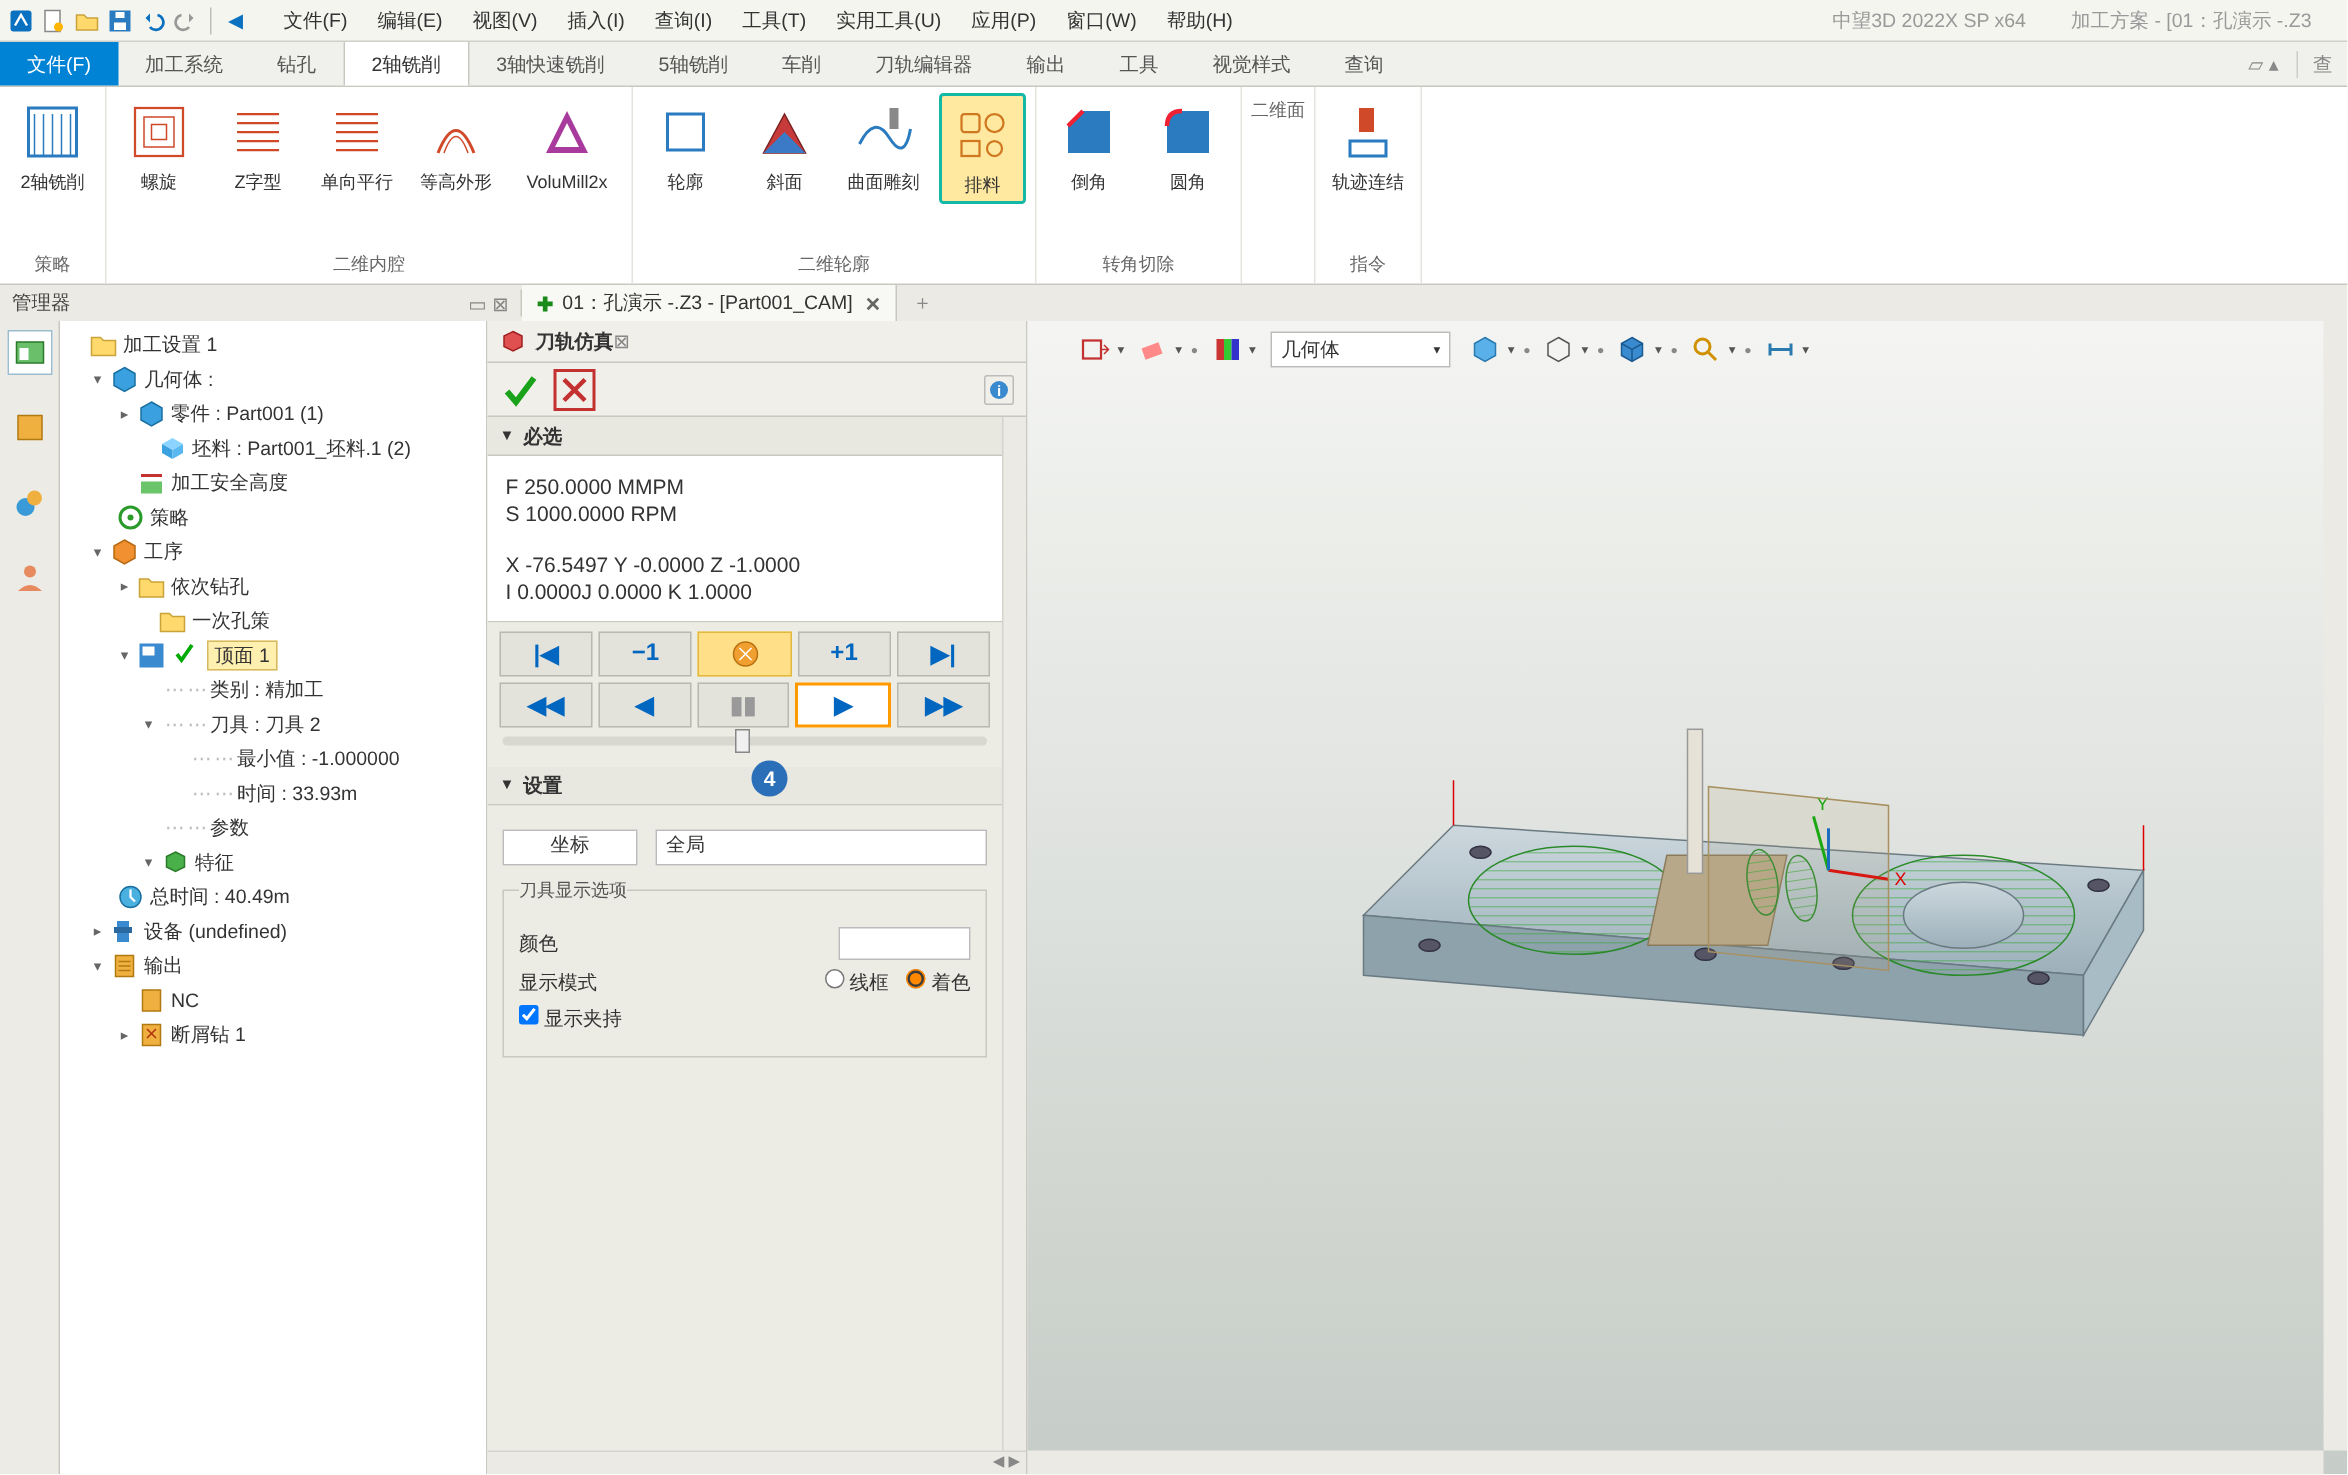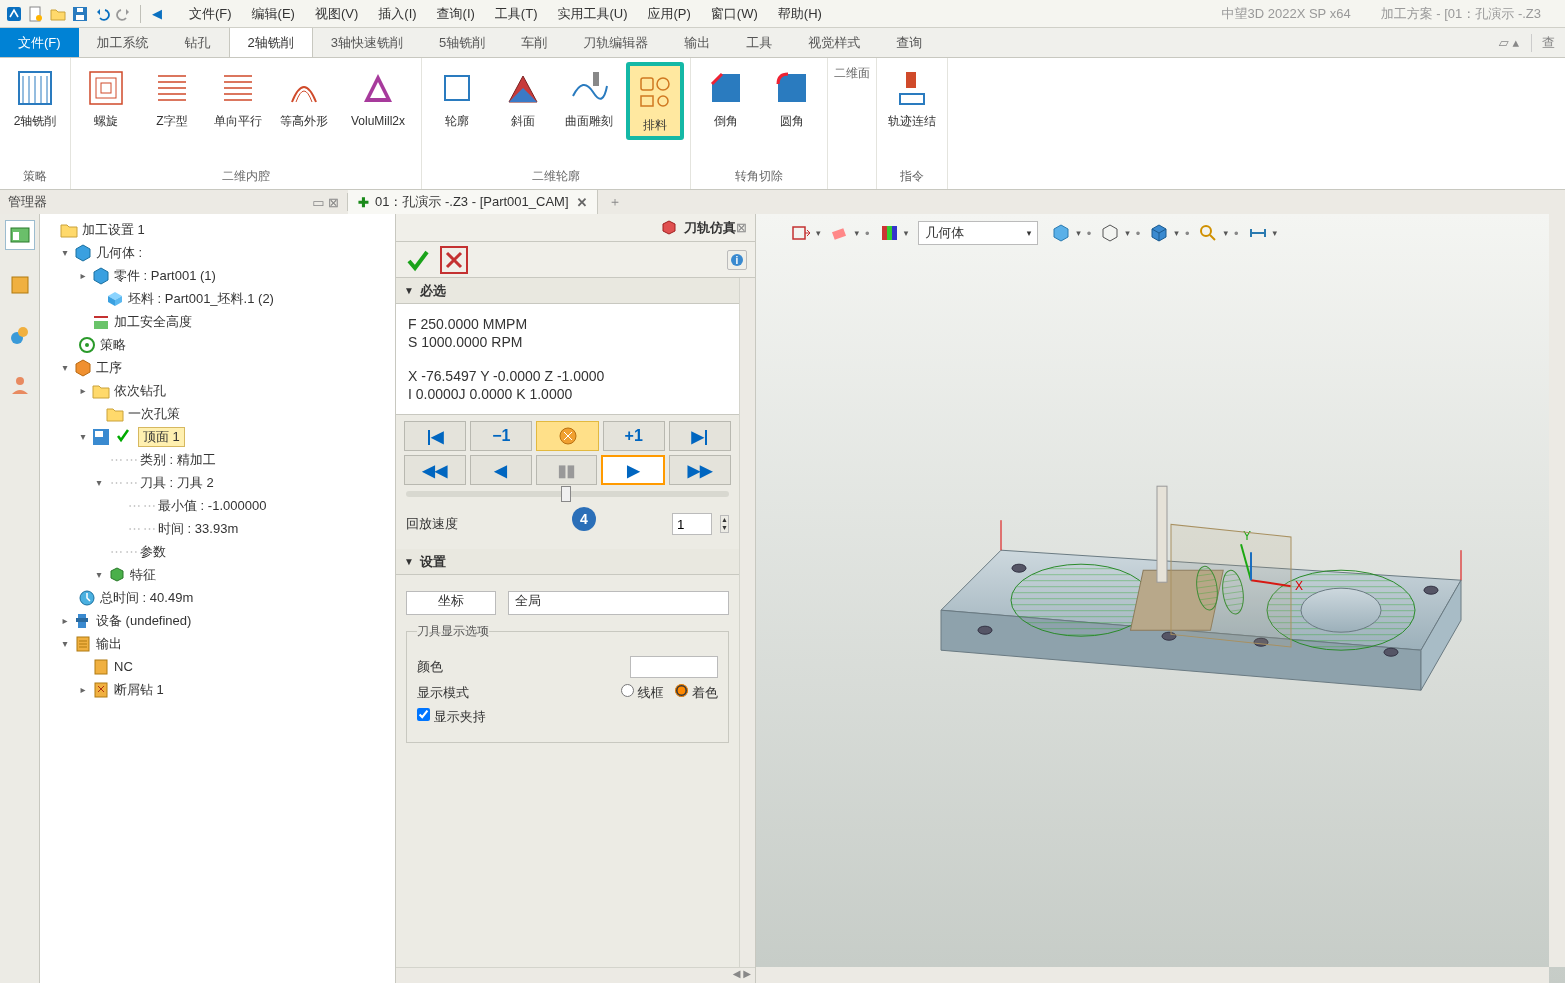--- a/index.html
+++ b/index.html
@@ -21,54 +21,54 @@
 .ribbon-tab.active-file { background: #0082d5; color: #fff; }
 .ribbon-tab.active { background: #fff; color: #333; border-left: 1px solid #c8c8c0; border-right: 1px solid #c8c8c0; }
 .ribbon-tab-spacer { flex: 1; }
 .ribbon-right { display: flex; align-items: center; gap: 12px; padding-right: 10px; color: #888; }
 
 
 .ribbon-body { height: 132px; background: #fff; display: flex; border-bottom: 1px solid #c8c8c0; }
 .ribbon-group { border-right: 1px solid #e4e4de; padding: 4px 6px 2px; display: flex; flex-direction: column; }
 .ribbon-group-items { flex: 1; display: flex; align-items: flex-start; gap: 8px; }
 .ribbon-btn { width: 58px; display: flex; flex-direction: column; align-items: center; cursor: pointer; padding: 4px 2px; border-radius: 3px; }
-.ribbon-btn.highlighted { background: #ffe8a0; border: 4px solid #14b8a6; }
+.ribbon-btn.highlighted { background: #ffe8a0; border: 2px solid #14b8a6; }
 .ribbon-icon { width: 44px; height: 44px; margin-bottom: 4px; }
 .ribbon-label { font-size: 12px; text-align: center; color: #333; line-height: 14px; }
 .ribbon-group-title { text-align: center; font-size: 12px; color: #666; padding: 3px 0 2px; }
 
 
 .doc-strip { height: 24px; background: #eceae4; display: flex; align-items: center; }
 .doc-left-panel { width: 348px; display: flex; align-items: center; padding: 0 8px; justify-content: space-between; border-right: 1px solid #c8c8c0; }
 .doc-left-title { font-weight: normal; color: #444; }
 .doc-pin { color: #888; }
 .doc-tabs { flex: 1; display: flex; align-items: center; padding-left: 0; }
 .doc-tab { height: 24px; display: flex; align-items: center; padding: 0 10px; border-right: 1px solid #c8c8c0; background: #f8f8f4; }
 .doc-tab .close { margin-left: 8px; color: #666; cursor: pointer; font-weight: bold; }
 .doc-add { padding: 0 10px; color: #888; cursor: pointer; }
 
 
 .main { flex: 1; display: flex; overflow: hidden; }
 .left-rail { width: 40px; background: #ecebe5; border-right: 1px solid #c8c8c0; display: flex; flex-direction: column; align-items: center; padding-top: 6px; gap: 20px; }
 .rail-btn { width: 30px; height: 30px; display: flex; align-items: center; justify-content: center; border: 1px solid transparent; cursor: pointer; }
 .rail-btn.active { background: #fff; border: 1px solid #9cbccf; }
 
-.tree-panel { width: 356px; background: #fff; border-right: 1px solid #c8c8c0; overflow-y: auto; }
+.tree-panel { width: 285px; background: #fff; border-right: 1px solid #c8c8c0; overflow-y: auto; }
 .tree { padding: 4px 4px; }
 .tree-node { display: flex; align-items: center; height: 23px; white-space: nowrap; cursor: pointer; }
 .tree-toggle { width: 14px; text-align: center; color: #666; font-size: 10px; }
 .tree-icon { width: 18px; height: 18px; margin: 0 4px 0 2px; flex-shrink: 0; }
 .tree-label { font-size: 13px; }
 .tree-node.sel .tree-label { background: #fff0b0; border: 1px solid #d6b860; padding: 0 4px; }
 .tree-node.sel .tree-icon.check { color: #0a0; }
 .tree-dots { color: #bbb; letter-spacing: 2px; margin-left: 4px; }
 
 
 .sim-panel { width: 360px; background: #f0efe9; border-right: 1px solid #c8c8c0; display: flex; flex-direction: column; position: relative; }
-.sim-head { height: 28px; display: flex; align-items: center; justify-content: flex-end; padding: 0 8px; border-bottom: 1px solid #c8c8c0; }
+.sim-head { height: 28px; display: flex; align-items: center; justify-content: flex-start; padding: 0 8px; border-bottom: 1px solid #c8c8c0; }
 .sim-confirm { height: 36px; display: flex; align-items: center; gap: 8px; padding: 0 8px; border-bottom: 1px solid #c8c8c0; }
 .ok-btn, .cancel-btn { width: 28px; height: 28px; display: flex; align-items: center; justify-content: center; }
 .cancel-btn { border: 2px solid #c43131; }
 .info-btn { margin-left: auto; width: 20px; height: 20px; border: 1px solid #bbb; display: flex; align-items: center; justify-content: center; border-radius: 2px;}
 .sim-section-head { height: 26px; display: flex; align-items: center; padding: 0 8px; background: #e9e8e0; border-bottom: 1px solid #c8c8c0; font-weight: bold; cursor: pointer; }
 .sim-section-head .tri { margin-right: 6px; font-size: 10px; }
 .sim-body { padding: 10px 12px; background: #fff; border-bottom: 1px solid #c8c8c0; }
 .sim-body .row { margin: 2px 0; font-size: 14px; }
 .playback { background: #ecebe4; padding: 6px 8px; }
 .play-row { display: flex; gap: 4px; margin-bottom: 4px; }
@@ -575,29 +575,20 @@
           <div class="play-btn" style="color:#999;">▮▮</div>
           <div class="play-btn play-highlighted">▶</div>
           <div class="play-btn">▶▶</div>
         </div>
         <div class="speed-row" style="padding-top:2px;">
           <div class="speed-slider">
                   <div class="speed-handle" style="left:48%"></div>
                 </div>
         </div>
         <div class="callout4" style="position:absolute; left:176px; top:92px;">4</div>
-        <div class="speed-row">
-          <span class="speed-label">回放速度</span>
-          <div style="flex:1"></div>
-          <input class="speed-input" value="1" style="">
-          <span style="display:flex;flex-direction:column;font-size:7px;line-height:8px;border:1px solid #bbb;">
-                  <span>▲</span>
-                  <span>▼</span>
-                </span>
-        </div>
       </div>
       <div class="sim-section-head">
               <span class="tri">▼</span>
               <span>设置</span>
             </div>
       <div class="settings-body">
         <div class="frm-row">
           <div class="frm-input" style="width:80px;text-align:center;">坐标</div>
           <div class="frm-input" style="flex:1">全局</div>
         </div>

